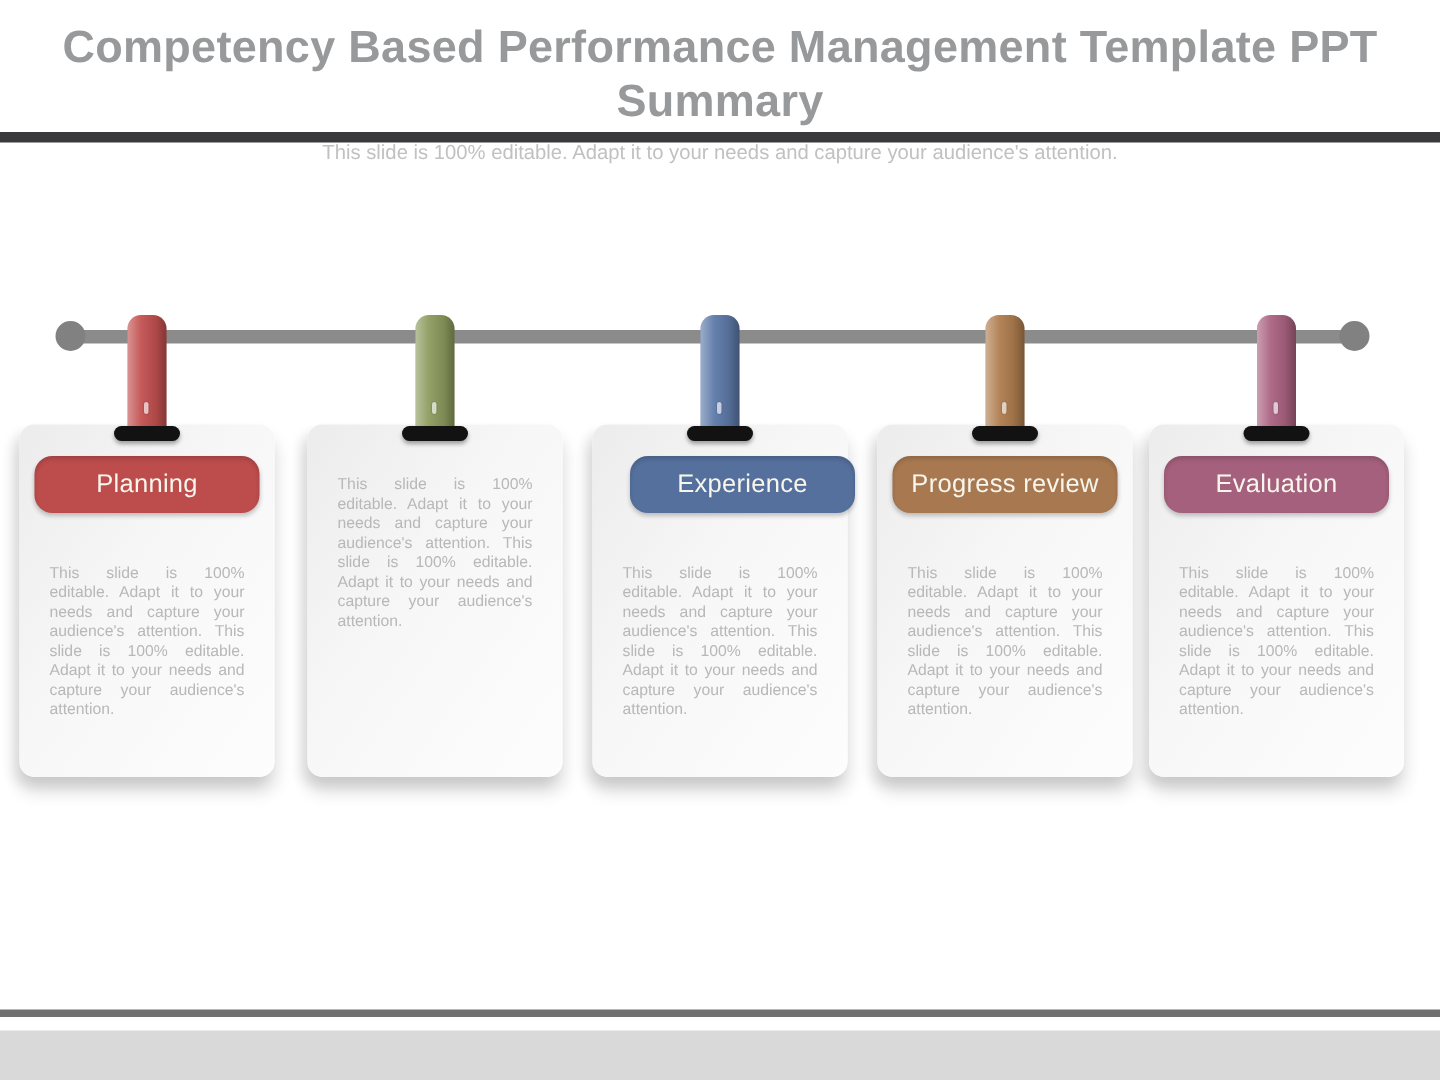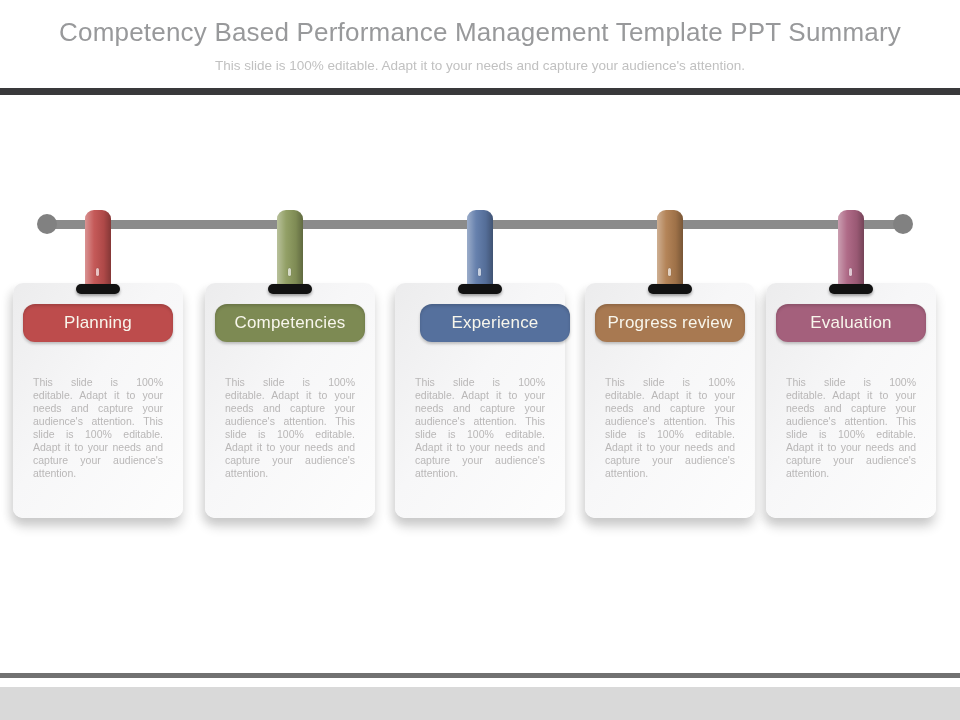--- a/index.html
+++ b/index.html
@@ -3,21 +3,21 @@
 <meta charset="utf-8">
 <style>
   html,body{margin:0;padding:0;background:#ffffff;}
   .slide{
     position:relative;width:960px;height:720px;overflow:hidden;
     background:#ffffff;font-family:"Liberation Sans",sans-serif;
   }
   
   .header{position:absolute;top:14px;left:0;width:960px;text-align:center;}
   .title{
-    margin:0;font-size:26px;font-weight:400;color:#98999b;
+    margin:0;font-size:30px;font-weight:700;color:#98999b;
     letter-spacing:.2px;line-height:36px;
   }
   .subtitle{
     margin:8px 0 0 0;font-size:13.5px;font-weight:400;color:#c1c1c1;
   }
   .divider{position:absolute;left:0;top:88px;width:960px;height:7px;}
   
   .bar{position:absolute;left:47px;top:220px;width:856px;height:9px;
        border-radius:4px;}
   .endpoint{position:absolute;width:20px;height:20px;border-radius:50%;top:214px;}
@@ -87,23 +87,20 @@
         <span>Planning</span>
       </div>
       <div class="card-body">This slide is 100% editable. Adapt it to your needs and capture your audience's attention. This slide is 100% editable. Adapt it to your needs and capture your audience's attention.</div>
     </div>
   </div>
 
   <div class="card-group" style="left:205px">
     <div class="strap" style="background-color: rgb(141, 155, 94);"></div>
     <div class="clip"></div>
     <div class="card">
-      <div class="pill" style="background-color: rgb(125, 138, 83);">
-        <span>Competencies</span>
-      </div>
       <div class="card-body">This slide is 100% editable. Adapt it to your needs and capture your audience's attention. This slide is 100% editable. Adapt it to your needs and capture your audience's attention.</div>
     </div>
   </div>
 
   <div class="card-group" style="left:395px">
     <div class="strap" style="background-color: rgb(94, 122, 169);"></div>
     <div class="clip"></div>
     <div class="card">
       <div class="pill" style="background-color: rgb(85, 112, 157); margin-left: 25px;">
         <span>Experience</span>

